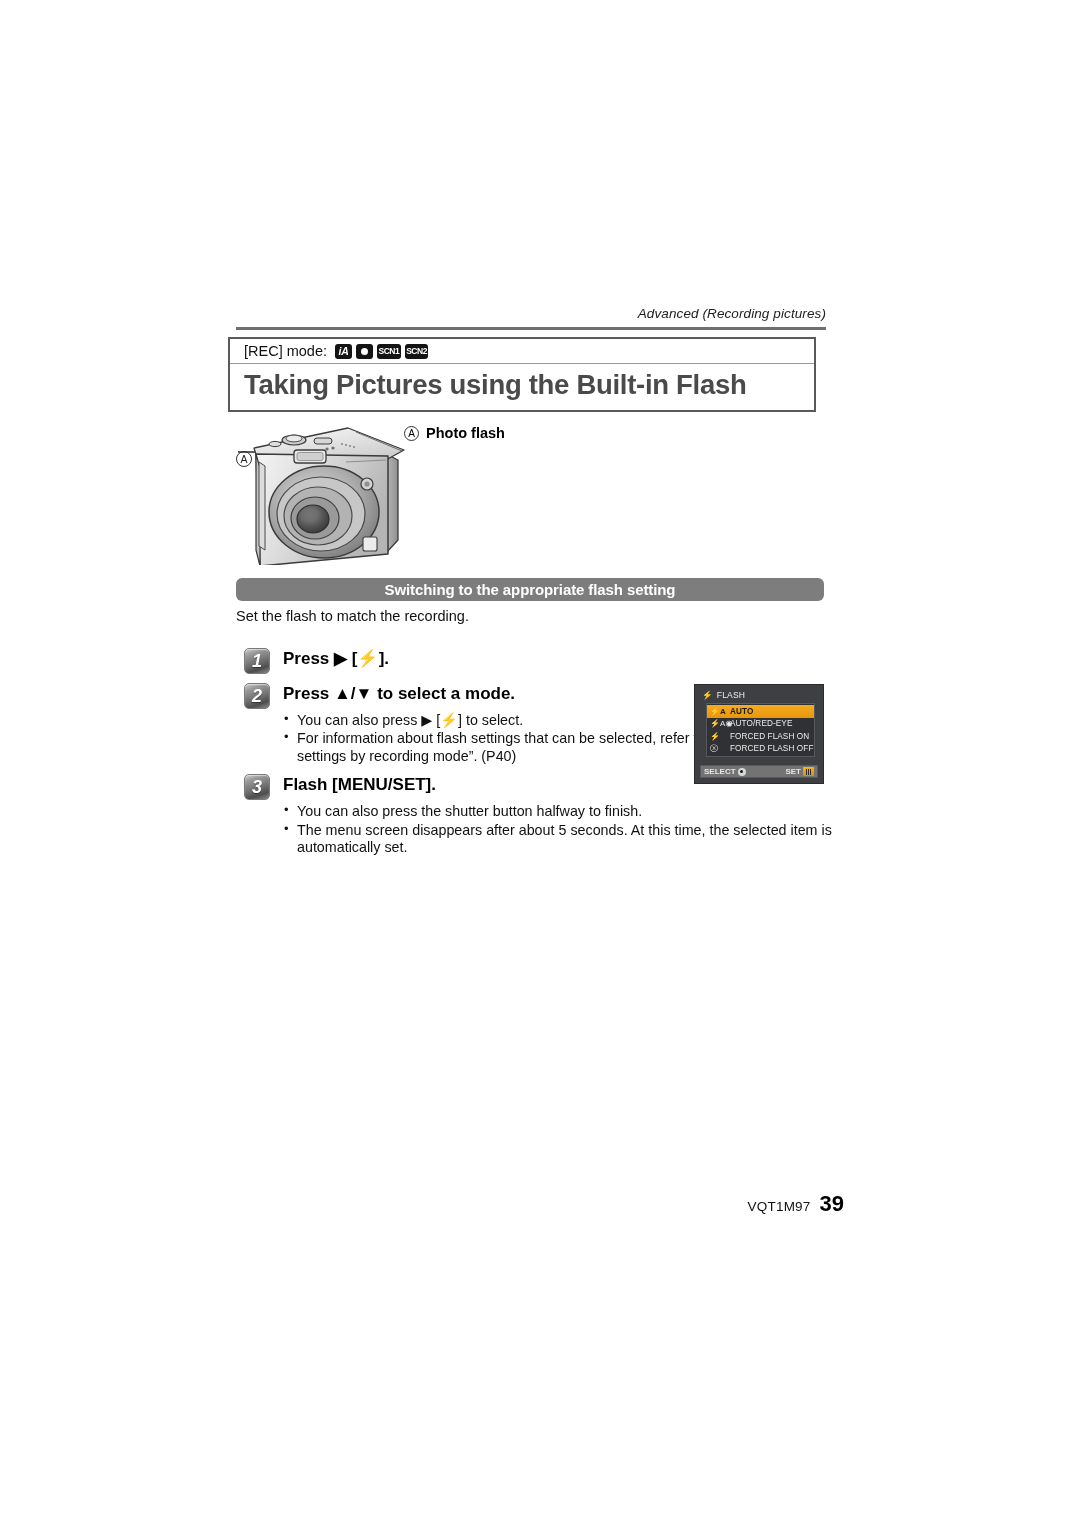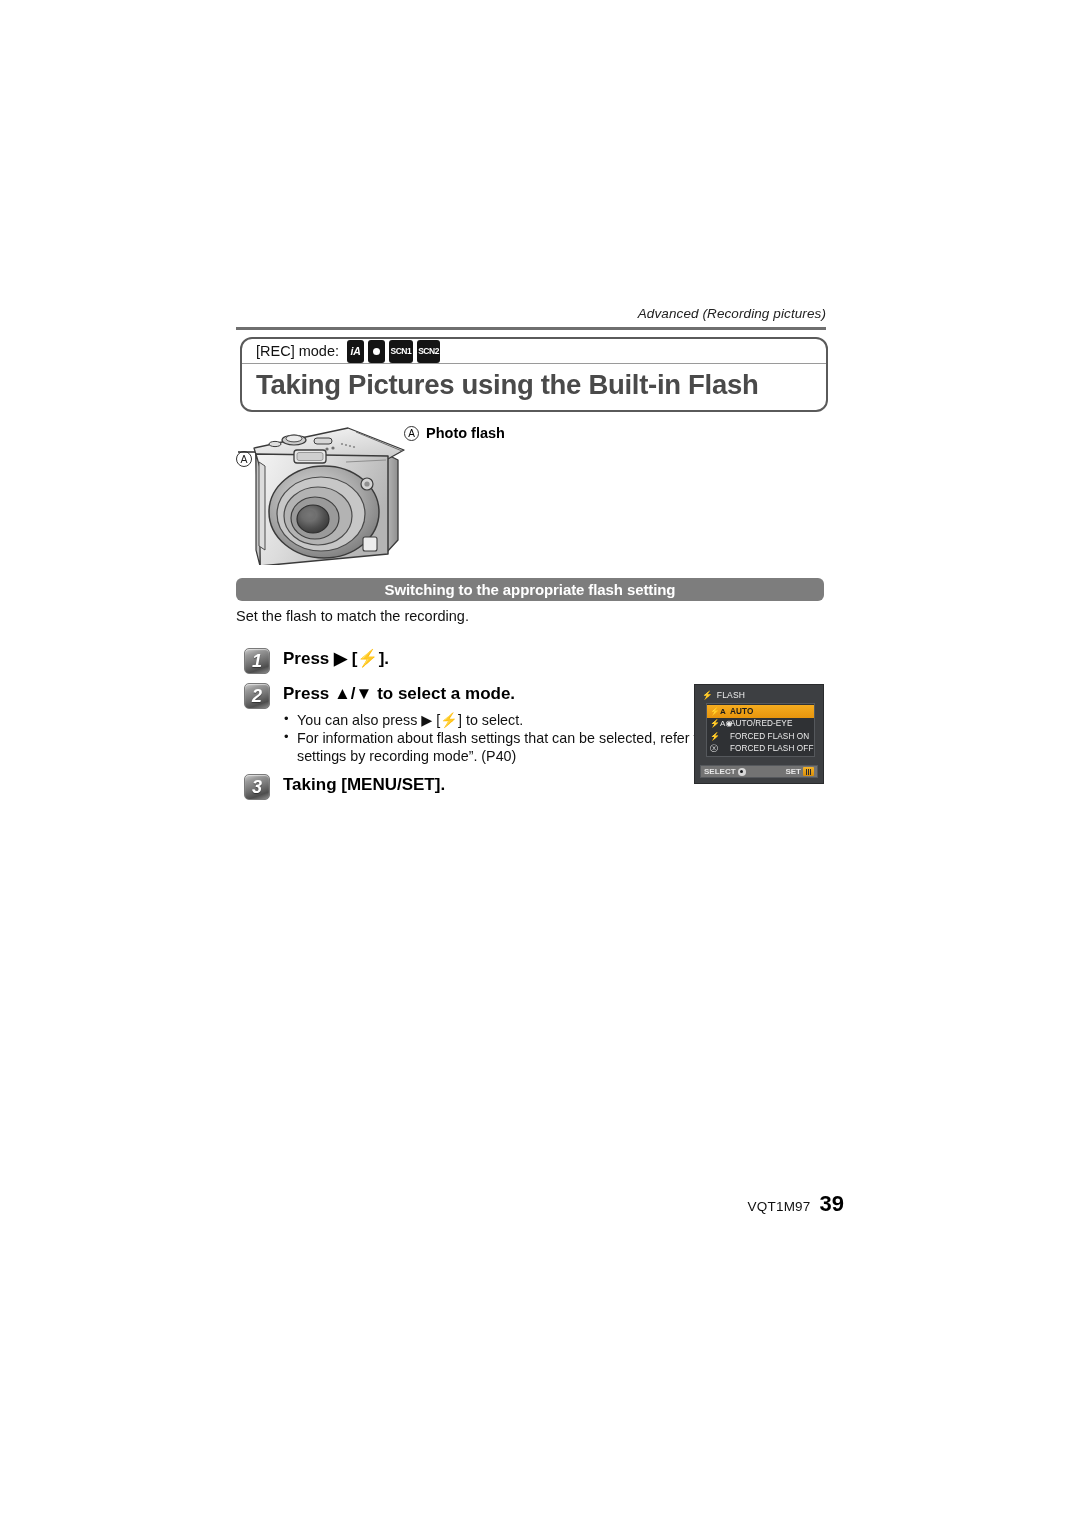--- a/index.html
+++ b/index.html
@@ -40,25 +40,25 @@
     left: 236px;
     top: 327px;
     width: 590px;
     height: 3px;
     background: #6f6f6f;
   }
 
   
   .title-box {
     position: absolute;
-    left: 240px;
+    left: 228px;
     top: 337px;
     width: 588px;
     border: 2px solid #5a5a5a;
-    border-radius: 12px;
+    border-radius: 0;
     box-sizing: border-box;
     background: #fff;
   }
   .recmode-row {
     display: flex;
     align-items: center;
     gap: 4px;
     padding: 5px 0 5px 14px;
     border-bottom: 1px solid #9a9a9a;
     height: 25px;
@@ -70,21 +70,21 @@
     margin-right: 4px;
     white-space: nowrap;
   }
   .mode-icon {
     display: inline-flex;
     align-items: center;
     justify-content: center;
     background: #141414;
     color: #fff;
     border-radius: 3px;
-    height: 23px;
+    height: 15px;
     min-width: 17px;
     padding: 0 2px;
     font-size: 10px;
     font-weight: bold;
     line-height: 1;
     box-sizing: border-box;
     letter-spacing: -0.2px;
   }
   .mode-icon.ia { font-style: italic; font-size: 10.5px; }
   .mode-icon.scn { font-size: 8.5px; letter-spacing: -0.5px; padding: 0 1.5px; }
@@ -489,21 +489,25 @@
         <ul class="bullets">
           <li>You can also press ▶ [⚡] to select.</li>
           <li>For information about flash settings that can be selected, refer to “Available flash settings by recording mode”. (P40)</li>
         </ul>
       </div>
     </div>
 
     <div class="step step3">
       <div class="step-badge">3</div>
       <div class="step-body">
-        <div class="step-head">Taking [MENU/SET].</div>
+        <div class="step-head">Flash [MENU/SET].</div>
+        <ul class="bullets">
+          <li>You can also press the shutter button halfway to finish.</li>
+          <li>The menu screen disappears after about 5 seconds. At this time, the selected item is automatically set.</li>
+        </ul>
       </div>
     </div>
 
   </div>
 
   <div class="lcd">
     <div class="lcd-title">
       <span>⚡</span>
       <span>FLASH</span>
     </div>

